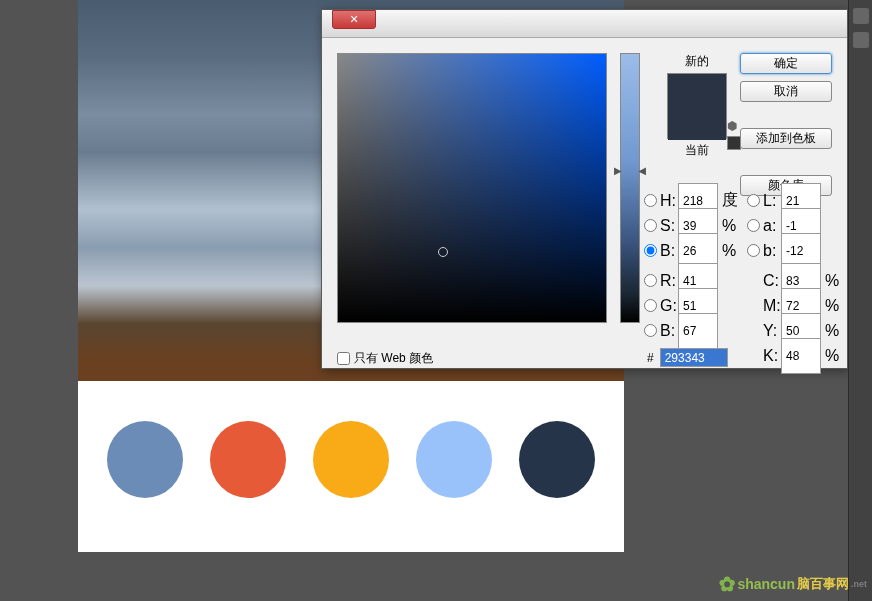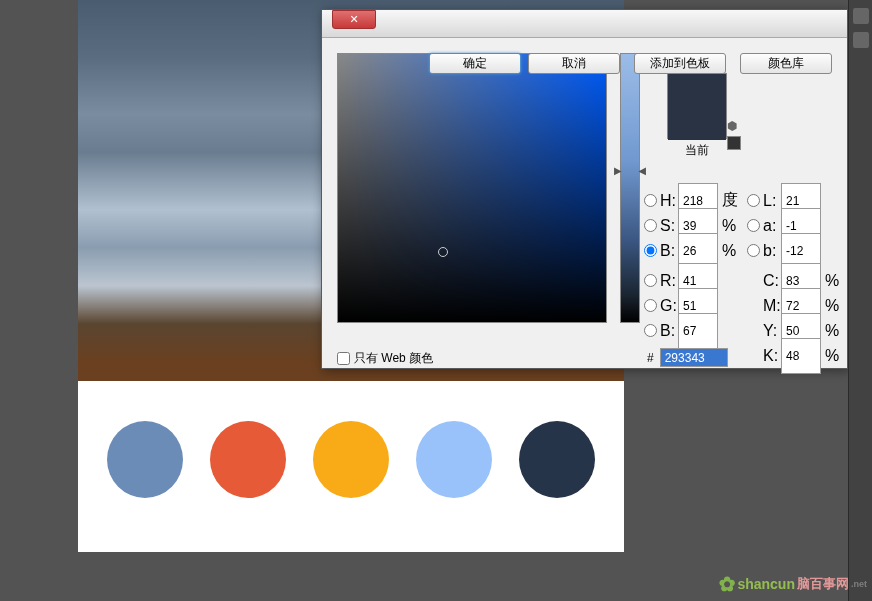--- a/index.html
+++ b/index.html
@@ -27,21 +27,21 @@
 .preview { position: absolute; left: 337px; top: 15px; margin-left: 8px; }
 .preview-label { font-size: 12px; text-align: center; }
 .preview-box { width: 60px; height: 66px; border: 1px solid #888; margin: 3px 0; }
 .preview-new { height: 33px; background: #293343; }
 .preview-old { height: 33px; background: #293343; }
 
 .small-icons { position: absolute; left: 405px; top: 82px; display: flex; flex-direction: column; gap: 4px; }
 .small-icon { width: 14px; height: 14px; border: 1px solid #888; background: #333; }
 .cube-icon { font-size: 12px; color: #666; line-height: 1; }
 
-.buttons { position: absolute; right: 15px; top: 15px; display: flex; flex-direction: row; gap: 7px; align-items: center; }
+.buttons { position: absolute; right: 15px; top: 15px; display: flex; flex-direction: column; gap: 7px; align-items: center; }
 .btn { width: 92px; height: 21px; font-size: 12px; background: linear-gradient(180deg, #fdfdfd, #e5e5e5); border: 1px solid #888; border-radius: 3px; cursor: pointer; }
 .btn.primary { border: 1px solid #4a90d0; box-shadow: 0 0 3px #4a90d0; }
 .btn-gap { height: 12px; }
 .val-row { display: flex; align-items: center; height: 25px; }
 .radio { margin-right: 3px; }
 .val-label { width: 18px; text-align: left; }
 .val-input { width: 40px; height: 36px; border: 1px solid #999; padding: 0 4px; font-size: 12px; text-align: left; }
 .val-unit { width: 18px; padding-left: 4px; }
 
 .col-left { position: absolute; left: 322px; top: 150px; }
@@ -53,21 +53,21 @@
 .hex-input { width: 68px; height: 19px; border: 1px solid #999; margin-left: 6px; padding: 0 4px; font-size: 12px; background: #3a77d0; color: #fff; }
 
 .web-only { position: absolute; left: 15px; top: 312px; font-size: 12px; display: flex; align-items: center; gap: 4px; }
 .checkbox { width: 13px; height: 13px; }
 
 .right-edge { position: absolute; right: 0; top: 0; width: 24px; height: 601px; background: #424242; border-left: 1px solid #2a2a2a; }
 .edge-icon { width: 16px; height: 16px; margin: 8px auto; background: #666; border-radius: 2px; }
 
 .watermark { position: absolute; right: 5px; bottom: 5px; font-size: 14px; color: #a0d050; font-weight: bold; opacity: 0.85; display:flex; align-items:center; gap:2px;}
 .wm-leaf { color:#8bc34a; font-size:20px; }
-.wm-cn { color:#fca5a5; font-size:13px; }
+.wm-cn { color:#fde047; font-size:13px; }
 .wm-net { color:#888; font-size:9px; }
 </style>
 </head>
 <body>
 
 <div class="canvas-area">
   <div class="landscape"></div>
   <div class="palette">
     <div class="swatch" style="background:#6c8cb8"></div>
     <div class="swatch" style="background:#e75a38"></div>

